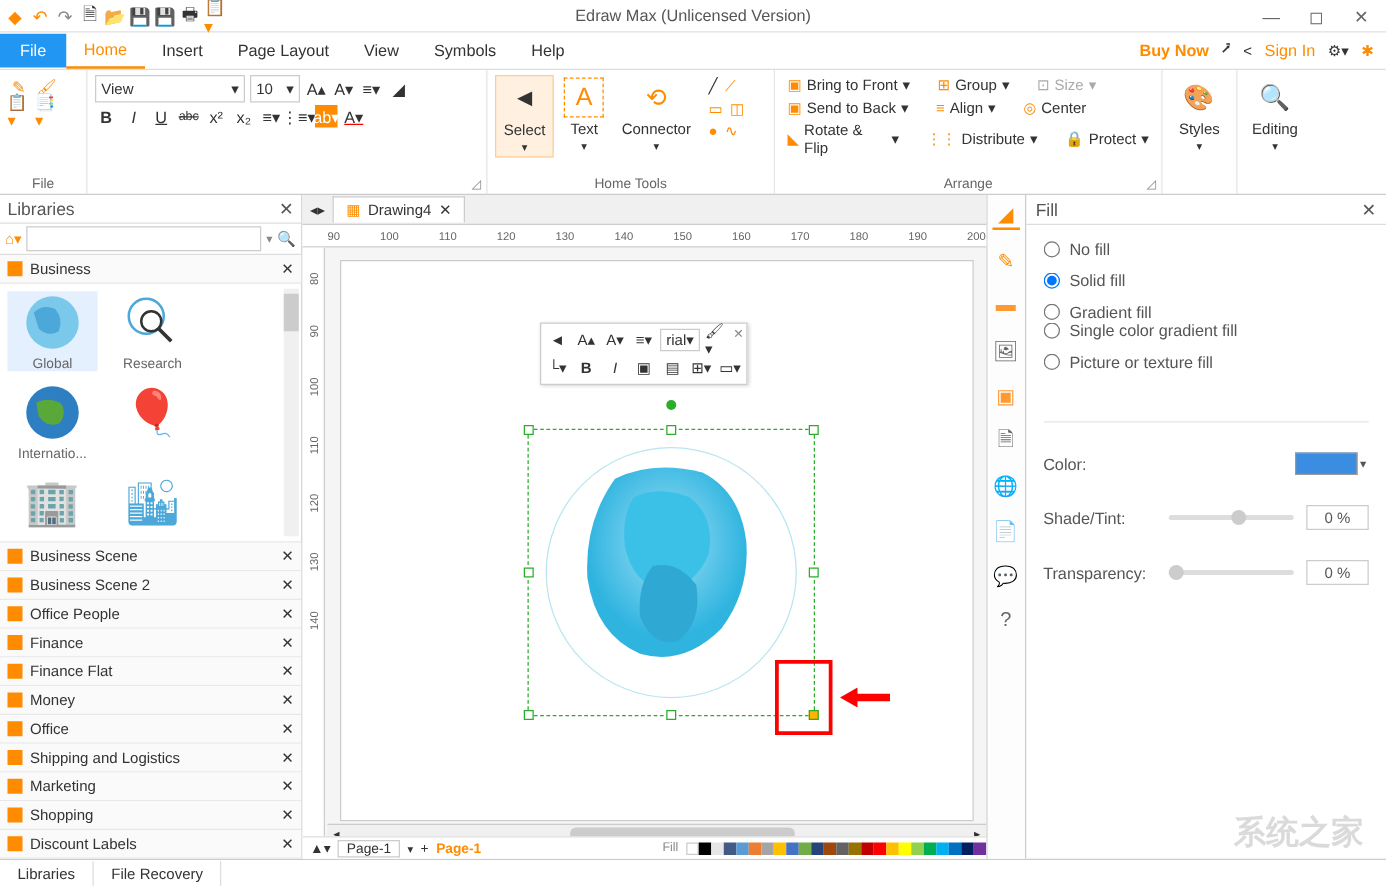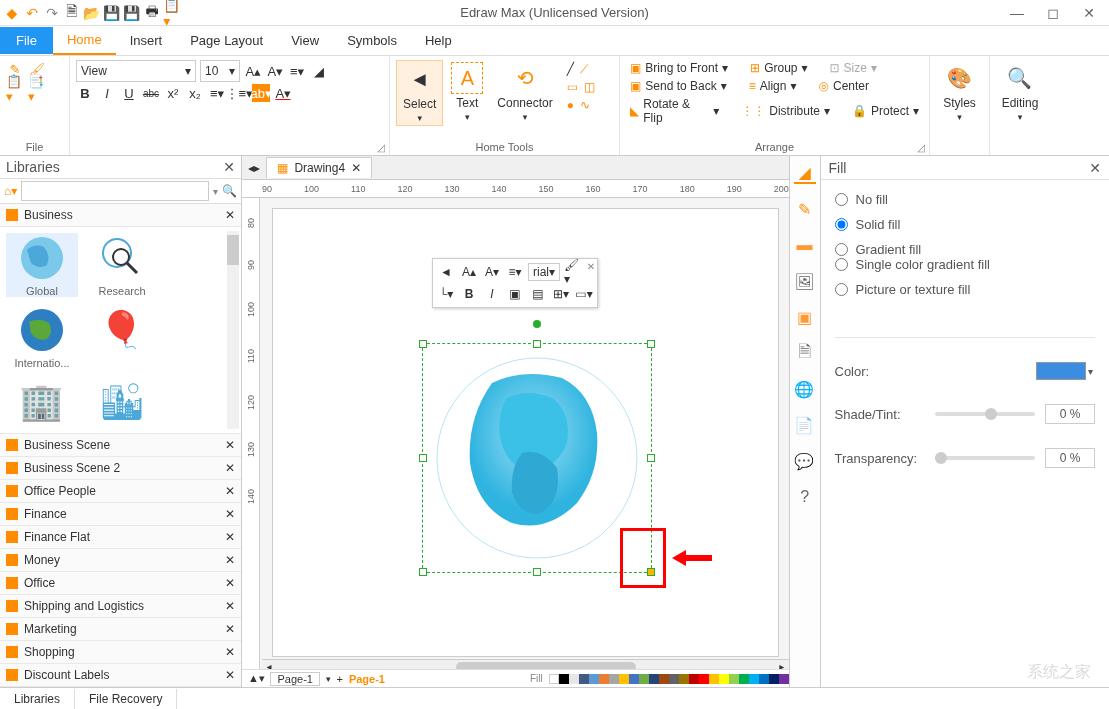--- a/index.html
+++ b/index.html
@@ -96,21 +96,21 @@
 .prop-row { display: flex; align-items: center; gap: 10px; font-size: 13px; color: #555; }
 .prop-row label { width: 90px; }
 .color-swatch { width: 50px; height: 18px; background: #3a8de0; border: 1px solid #999; }
 .slider { flex: 1; height: 4px; background: #ddd; position: relative; border-radius: 2px; }
 .slider .knob { position: absolute; width: 12px; height: 12px; background: #ccc; border-radius: 50%; top: -4px; }
 .num-spin { width: 50px; height: 20px; border: 1px solid #ccc; display: flex; align-items: center; justify-content: center; font-size: 12px; }
 
 .bottom-tabs { height: 22px; border-top: 1px solid #ccc; display: flex; align-items: center; font-size: 12px; }
 .bottom-tabs .btab { padding: 3px 14px; border-right: 1px solid #ddd; }
 .btab.active { background: #fff; }
-.watermark { position: absolute; right: 18px; bottom: 26px; font-size: 16px; color: rgba(150,150,150,0.35); font-weight: normal; pointer-events: none; }
+.watermark { position: absolute; right: 18px; bottom: 26px; font-size: 26px; color: rgba(150,150,150,0.35); font-weight: bold; pointer-events: none; }
 </style>
 </head>
 <body>
 
 <div class="titlebar">
   <div class="titlebar-left">
     <span class="qat-icon" style="color:#ff8c00;">◆</span>
     <span class="qat-icon" style="color:#ff8c00;">↶</span>
     <span class="qat-icon" style="color:#888;">↷</span>
     <span class="qat-icon">🗎</span>
@@ -129,20 +129,28 @@
 </div>
 
 <div class="menubar">
   <div class="file-btn">File</div>
   <div class="menu-item active">Home</div>
   <div class="menu-item">Insert</div>
   <div class="menu-item">Page Layout</div>
   <div class="menu-item">View</div>
   <div class="menu-item">Symbols</div>
   <div class="menu-item">Help</div>
+  <div class="menubar-right">
+    <span class="buy-now">Buy Now</span>
+    <span>⭷</span>
+    <span>&lt;</span>
+    <span class="signin">Sign In</span>
+    <span>⚙▾</span>
+    <span style="color:#ff8c00;">✱</span>
+  </div>
 </div>
 
 <div class="ribbon">
   <div class="ribbon-group" style="width:70px;">
     <div class="ribbon-content">
       <div class="ribbon-row">
           <span class="rb-icon" style="color:#ff8c00;">✎</span>
           <span class="rb-icon" style="color:#ff8c00;">🖌</span>
         </div>
       <div class="ribbon-row">

